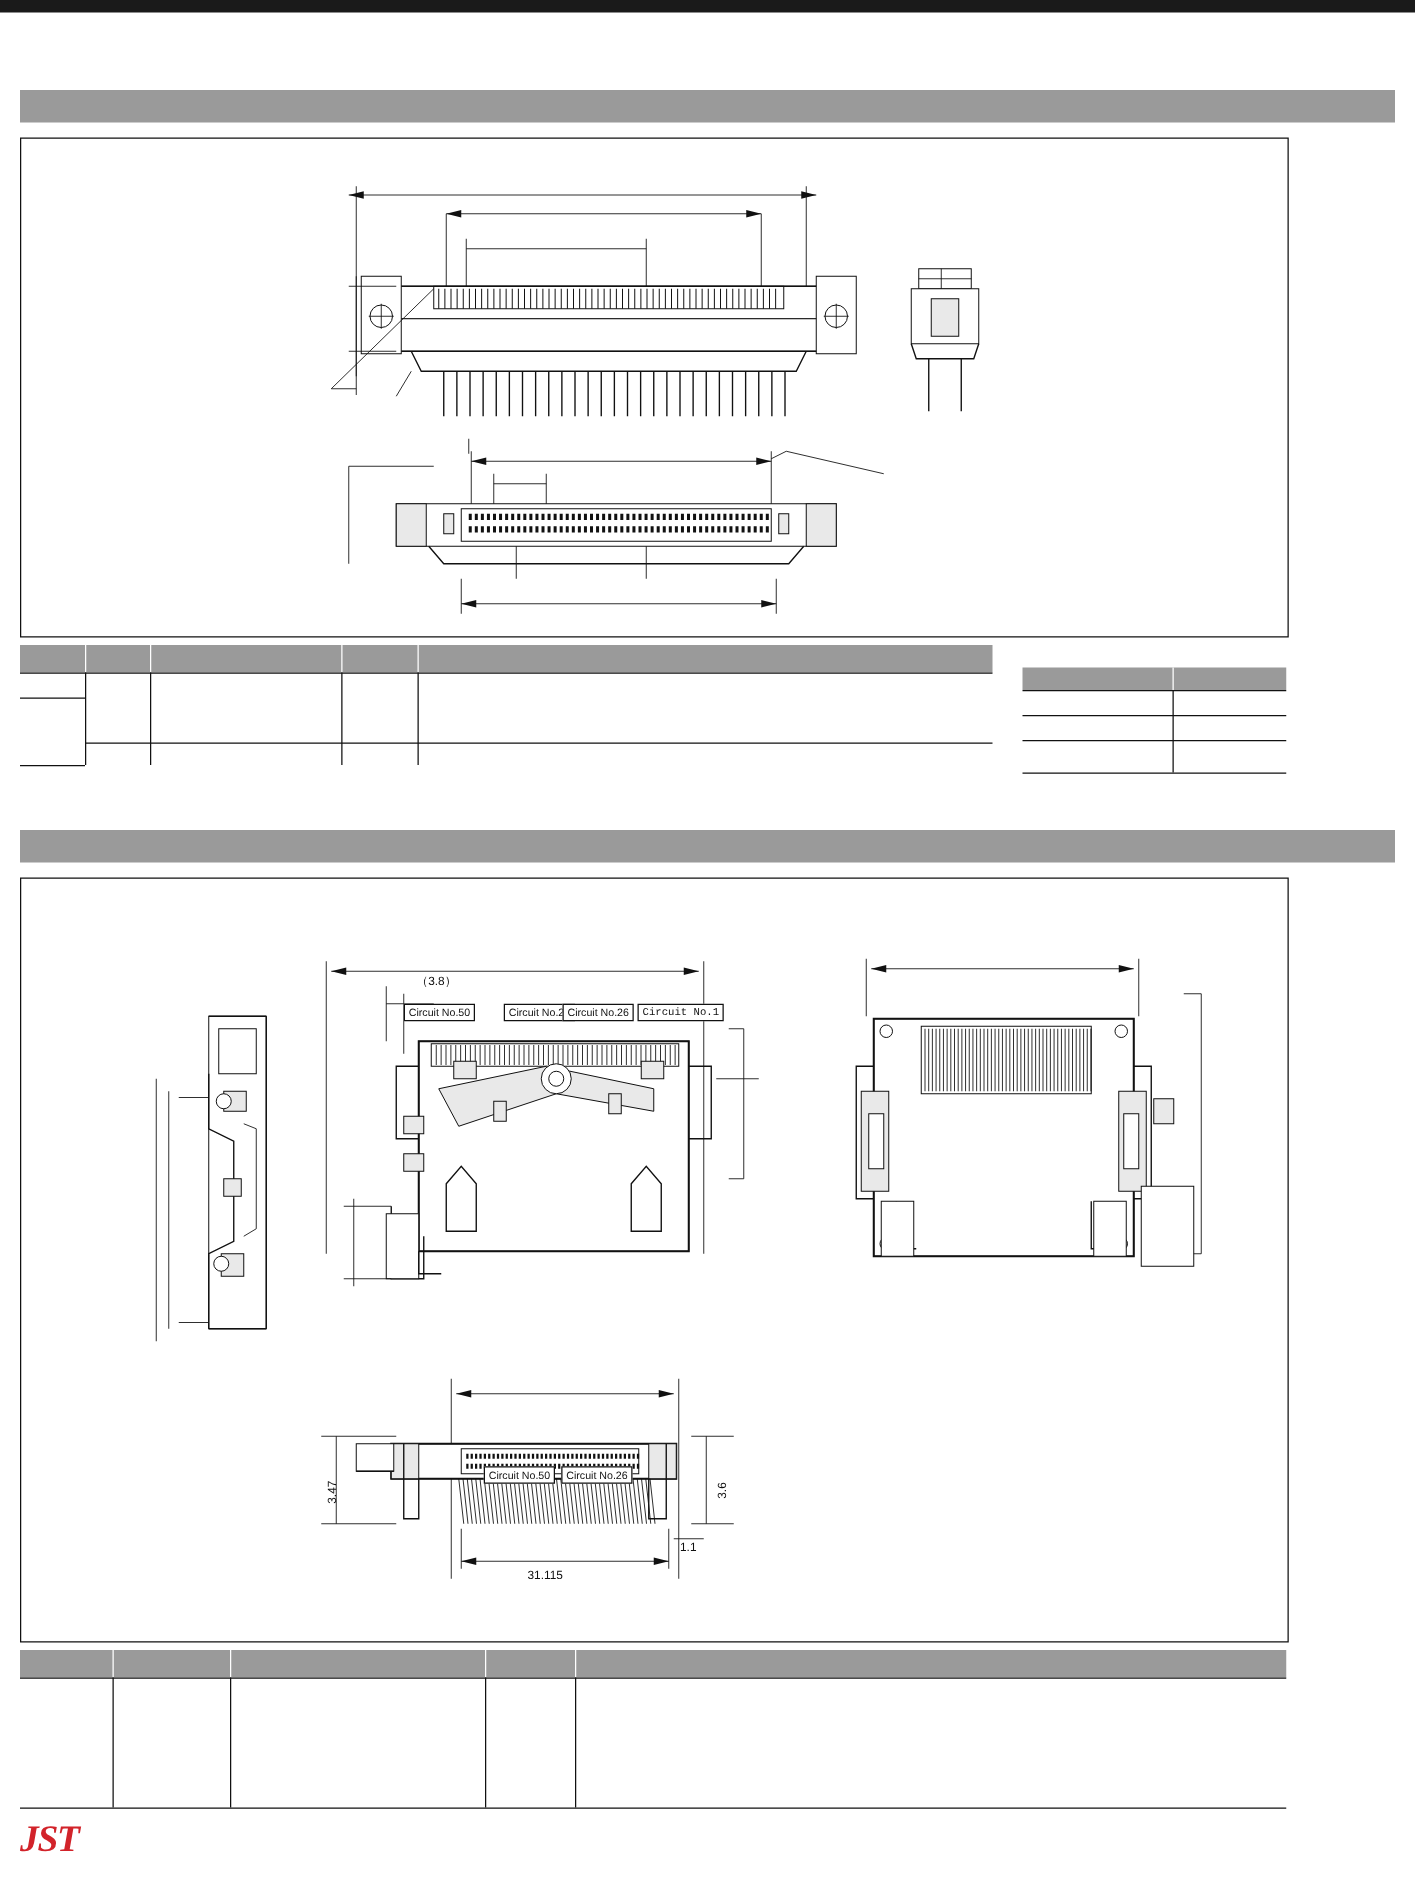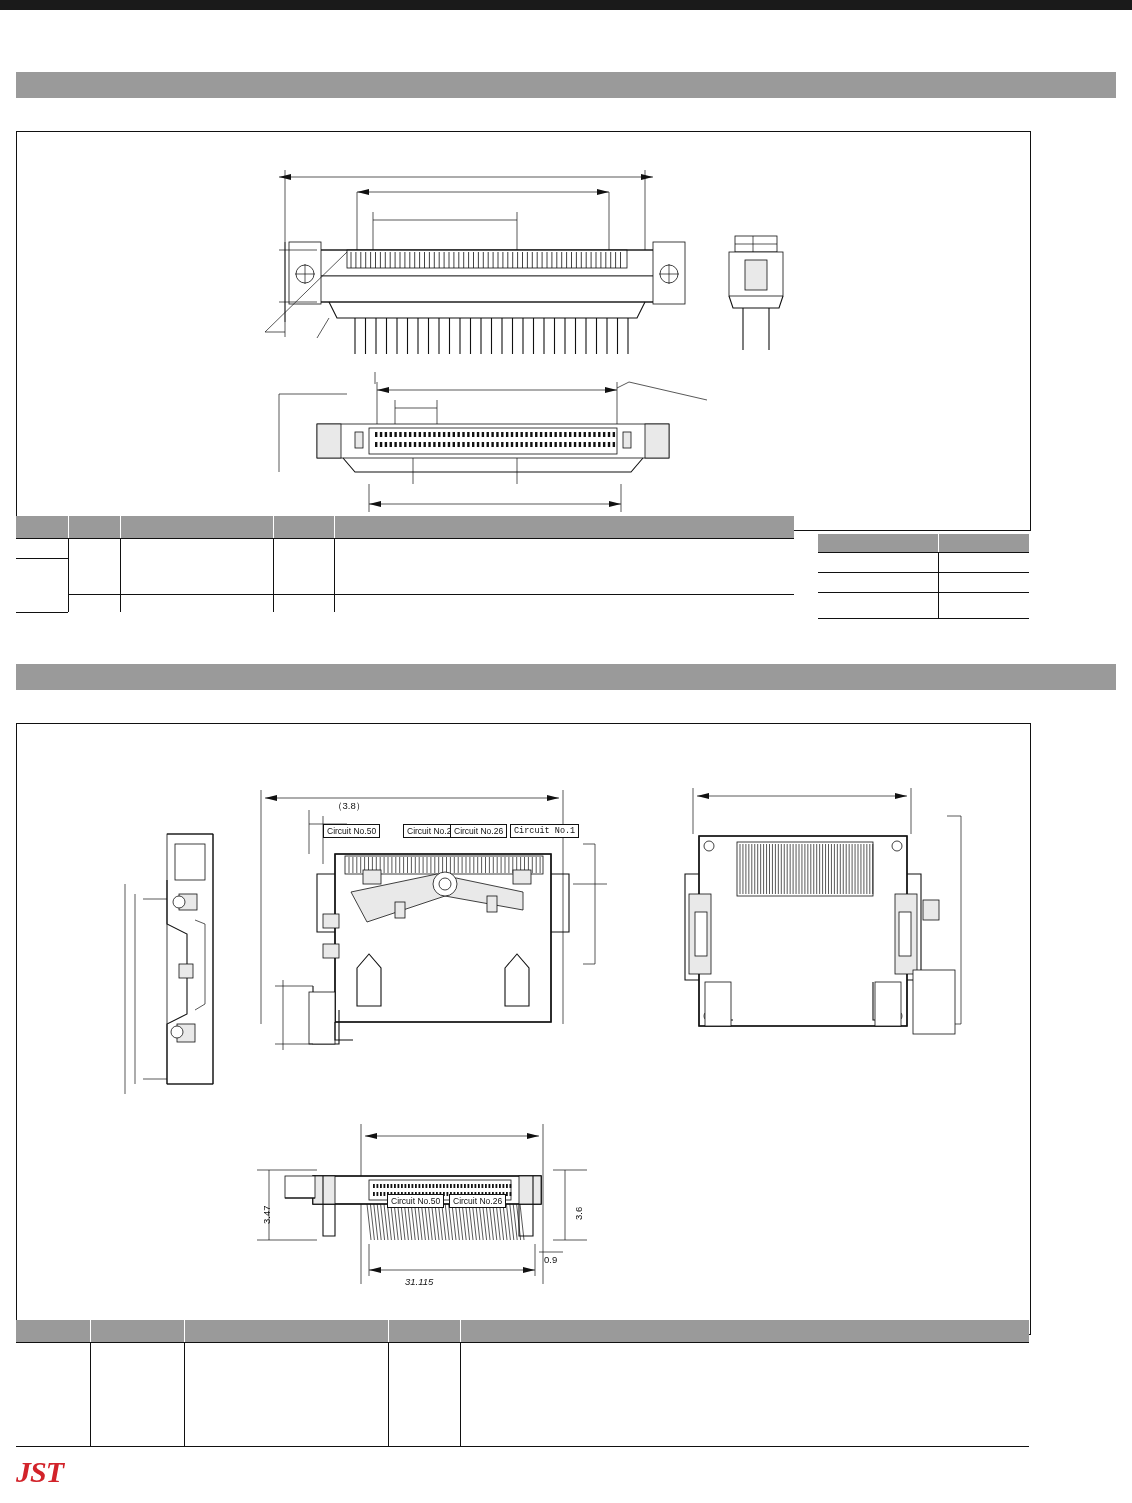--- a/index.html
+++ b/index.html
@@ -1,19 +1,19 @@
 <!DOCTYPE html>
 <html><head>
 <meta charset="utf-8">
 <style>
   html,body{margin:0;padding:0;background:#ffffff;}
   body{width:1132px;height:1503px;font-family:"Liberation Sans",sans-serif;color:#000;position:relative;}
   .topbar{position:absolute;left:0;top:0;width:1132px;height:10px;background:#1a1a1a;}
   .sec-head{position:absolute;height:26px;background:#9a9a9a;border:0;}
-  .panel{position:absolute;border:1.5px solid #111;background:#fff;margin-top:21px;}
+  .panel{position:absolute;border:1.5px solid #111;background:#fff;}
   .hdrrow{background:#9a9a9a;height:22px;}
   .line{position:absolute;background:#111;}
   .vline{position:absolute;background:#111;width:1px;}
   .jst{position:absolute;left:16px;top:1455px;font-family:"Liberation Serif",serif;font-weight:bold;font-style:italic;font-size:30px;color:#d2232a;letter-spacing:-1px;}
   .dimtxt{position:absolute;font-size:9.5px;color:#111;white-space:nowrap;}
   .lbl{position:absolute;font-size:8.5px;color:#111;white-space:nowrap;}
   .lblbox{position:absolute;font-size:8.5px;color:#111;white-space:nowrap;border:1px solid #111;background:#fff;padding:1px 3px;}
   .rot{transform-origin:left top;}
   svg{display:block;}
   .thin{stroke:#111;stroke-width:0.7;fill:none;}
@@ -747,22 +747,22 @@
   <span class="lblbox" style="left:306px;top:100px;">Circuit No.50</span>
   <span class="lblbox" style="left:386px;top:100px;">Circuit No.25</span>
   <span class="lblbox" style="left:433px;top:100px;">Circuit No.26</span>
   <span class="lblbox" style="left:493px;top:100px;font-family:Liberation Mono, monospace;">Circuit No.1</span>
 
   <span class="lblbox" style="left:370px;top:470px;">Circuit No.50</span>
   <span class="lblbox" style="left:432px;top:470px;">Circuit No.26</span>
 
   <span class="dimtxt rot" style="left:244px;top:500px;transform:rotate(-90deg);">3.47</span>
   <span class="dimtxt rot" style="left:556px;top:496px;transform:rotate(-90deg);">3.6</span>
-  <span class="dimtxt" style="left:527px;top:530px;">0.9</span>
-  <span class="dimtxt" style="left:388px;top:552px;font-style:italic;">31.115</span>
+  <span class="dimtxt" style="left:527px;top:530px;">1.1</span>
+  <span class="dimtxt" style="left:405px;top:552px;">31.115</span>
 </div>
 
 <div style="position:absolute;left:16px;top:1320px;width:1013px;height:128px;">
   <div class="hdrrow" style="position:absolute;left:0;top:0;width:1013px;height:22px;background:#9a9a9a;"></div>
   <div class="vline" style="left:74px;top:0;height:22px;background:#fff;"></div>
   <div class="vline" style="left:168px;top:0;height:22px;background:#fff;"></div>
   <div class="vline" style="left:372px;top:0;height:22px;background:#fff;"></div>
   <div class="vline" style="left:444px;top:0;height:22px;background:#fff;"></div>
   <div class="line" style="left:0;top:22px;width:1013px;height:1px;"></div>
   <div class="line" style="left:0;top:126px;width:1013px;height:1px;"></div>

